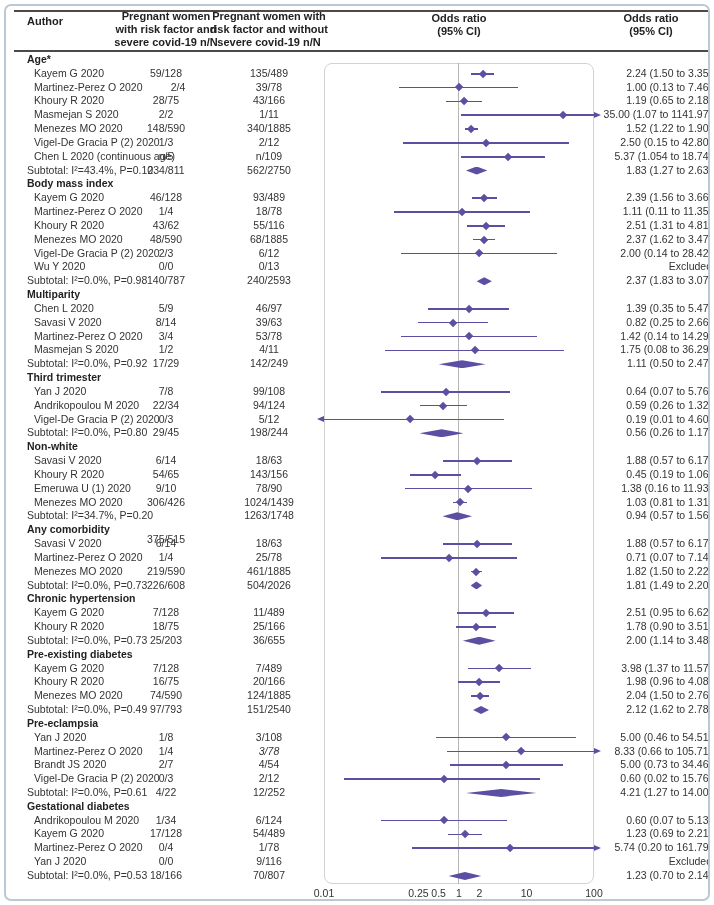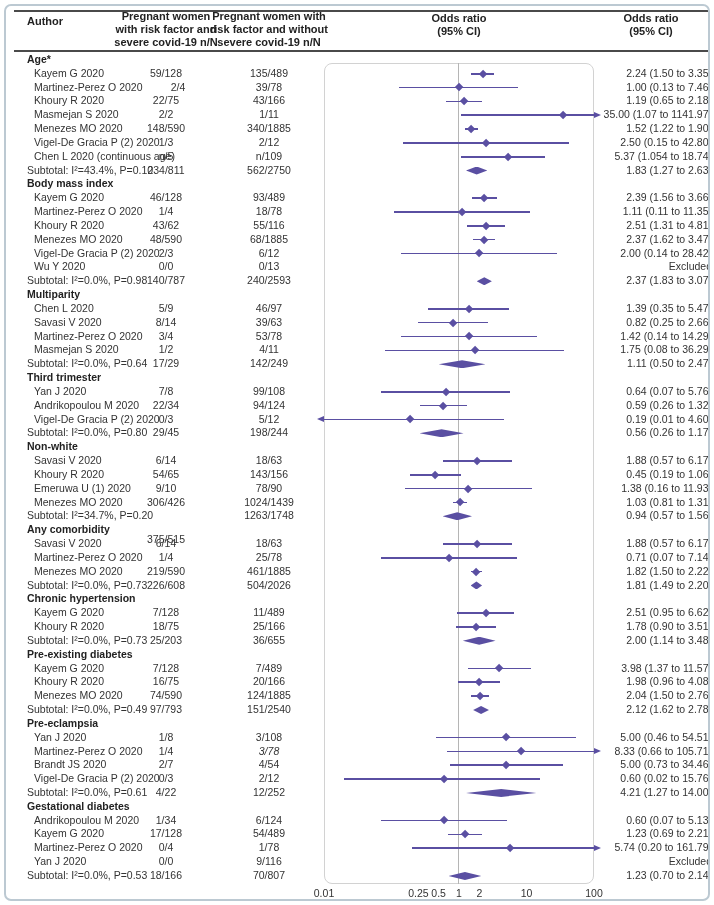--- a/index.html
+++ b/index.html
@@ -58,21 +58,21 @@
         <div class="row" style="top: 74.66px; height: 13.83px; line-height: 13.83px;">
           <div class="cell" style="left: 28px;">Martinez-Perez O 2020</div>
           <div class="cell ctr" style="left: 110px; width: 100px; margin-left: 12px;">2/4</div>
           <div class="cell ctr" style="left: 208px; width: 110px;">39/78</div>
           <div class="cell rgt" style="left: 566px; width: 140px;">1.00 (0.13 to 7.46)</div>
           <div class="ci" style="left: 393.191px; width: 118.719px; top: 6.115px; background: rgb(90, 79, 162);"></div>
           <div class="dm" style="left: 449.9px; top: 3.815px; background: rgb(90, 79, 162);"></div>
         </div>
         <div class="row" style="top: 88.49px; height: 13.83px; line-height: 13.83px;">
           <div class="cell" style="left: 28px;">Khoury R 2020</div>
-          <div class="cell ctr" style="left: 110px; width: 100px;">22/75</div>
+          <div class="cell ctr" style="left: 110px; width: 100px;">28/75</div>
           <div class="cell ctr" style="left: 208px; width: 110px;">43/166</div>
           <div class="cell rgt" style="left: 566px; width: 140px;">1.19 (0.65 to 2.18)</div>
           <div class="ci" style="left: 440.372px; width: 35.4742px; top: 6.115px; background: rgb(90, 79, 162);"></div>
           <div class="dm" style="left: 454.999px; top: 3.815px; background: rgb(90, 79, 162);"></div>
         </div>
         <div class="row" style="top: 102.32px; height: 13.83px; line-height: 13.83px;">
           <div class="cell" style="left: 28px;">Masmejan S 2020</div>
           <div class="cell ctr" style="left: 110px; width: 100px;">2/2</div>
           <div class="cell ctr" style="left: 208px; width: 110px;">1/11</div>
           <div class="cell rgt" style="left: 566px; width: 140px;">35.00 (1.07 to 1141.97)</div>
@@ -196,21 +196,21 @@
         </div>
         <div class="row" style="top: 337.43px; height: 13.83px; line-height: 13.83px;">
           <div class="cell" style="left: 28px;">Masmejan S 2020</div>
           <div class="cell ctr" style="left: 110px; width: 100px;">1/2</div>
           <div class="cell ctr" style="left: 208px; width: 110px;">4/11</div>
           <div class="cell rgt" style="left: 566px; width: 140px;">1.75 (0.08 to 36.29)</div>
           <div class="ci" style="left: 378.959px; width: 179.327px; top: 6.115px; background: rgb(90, 79, 162);"></div>
           <div class="dm" style="left: 466.305px; top: 3.815px; background: rgb(90, 79, 162);"></div>
         </div>
         <div class="row" style="top: 351.26px; height: 13.83px; line-height: 13.83px;">
-          <div class="cell" style="left: 21px;">Subtotal: I²=0.0%, P=0.64</div>
+          <div class="cell" style="left: 21px;">Subtotal: I²=0.0%, P=0.92</div>
           <div class="cell ctr" style="left: 110px; width: 100px;">17/29</div>
           <div class="cell ctr" style="left: 208px; width: 110px;">142/249</div>
           <div class="cell rgt" style="left: 566px; width: 140px;">1.11 (0.50 to 2.47)</div>
           <div class="sdm" style="left: 432.68px; width: 46.8266px; top: 2.915px; background: rgb(90, 79, 162);"></div>
         </div>
         <div class="row" style="top: 365.09px; height: 13.83px; line-height: 13.83px;">
           <div class="cell author-group" style="left: 21px;">Third trimester</div>
         </div>
         <div class="row" style="top: 378.92px; height: 13.83px; line-height: 13.83px;">
           <div class="cell" style="left: 28px;">Yan J 2020</div>

